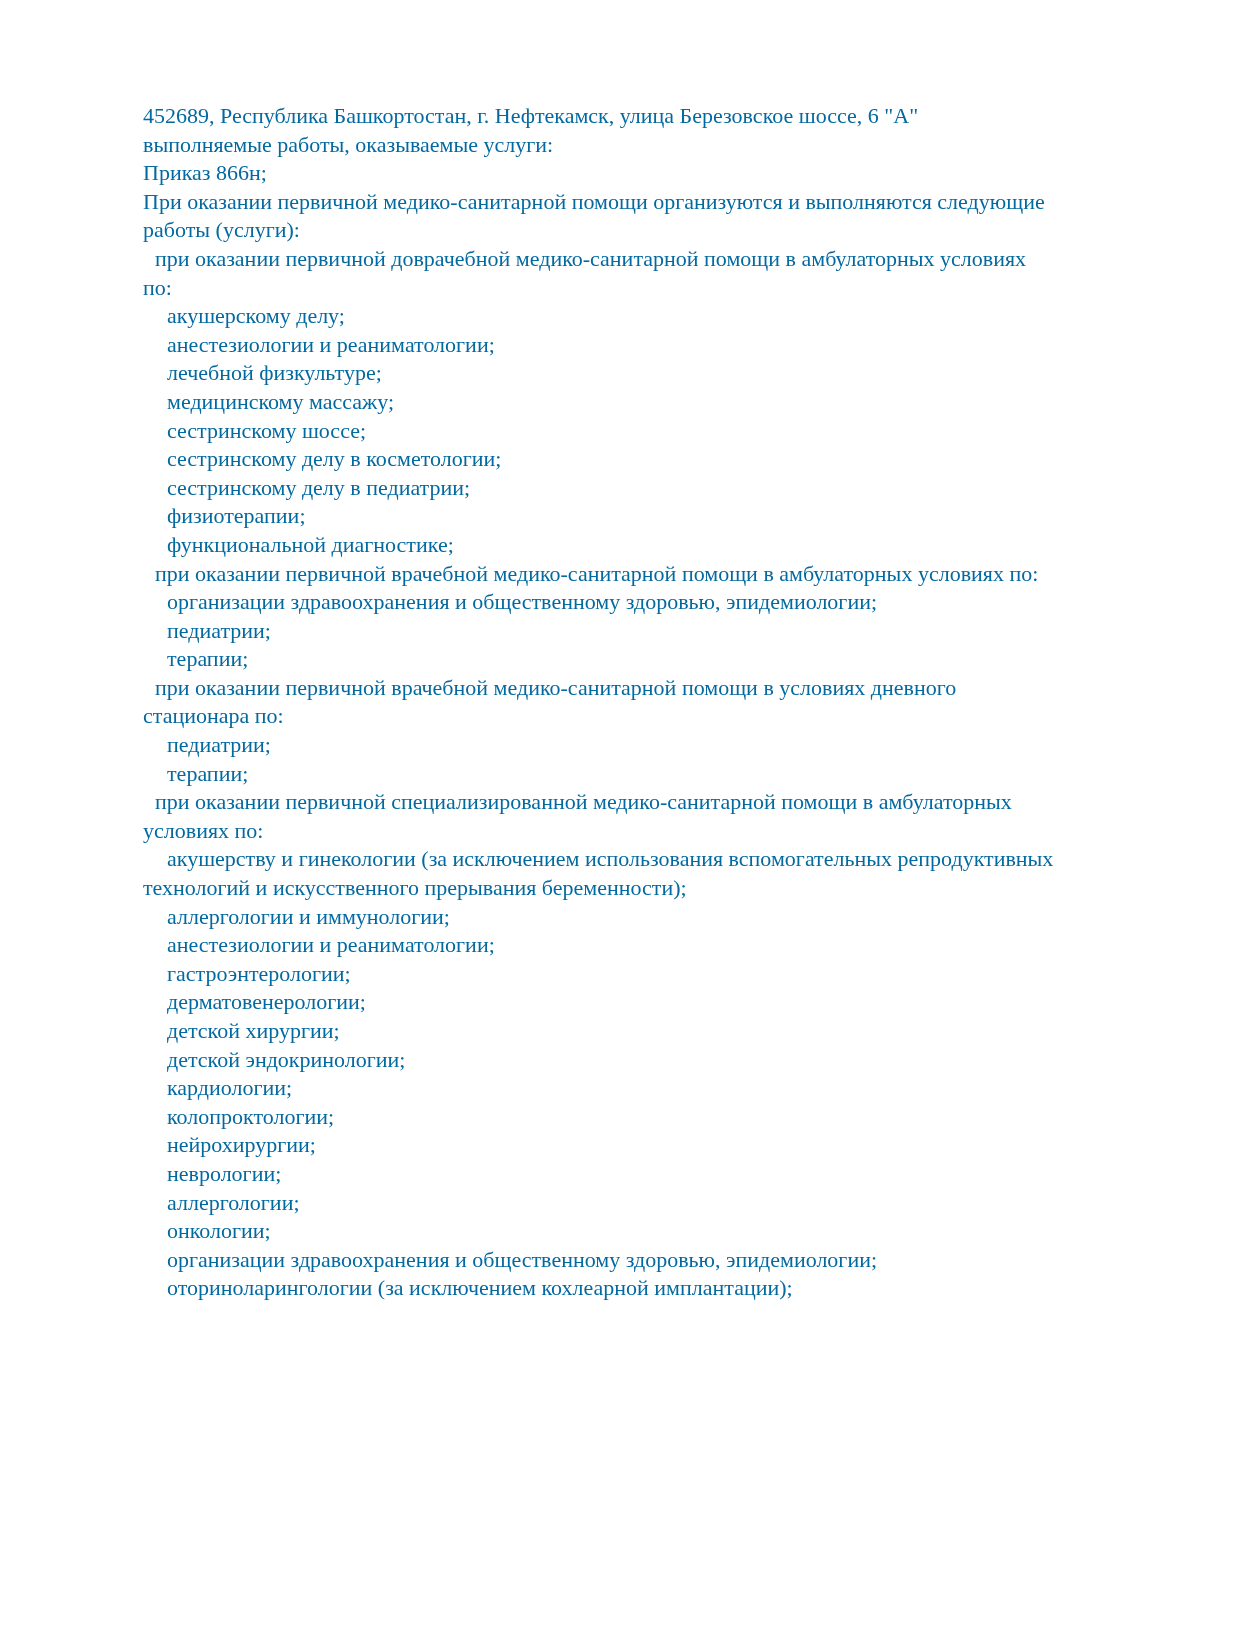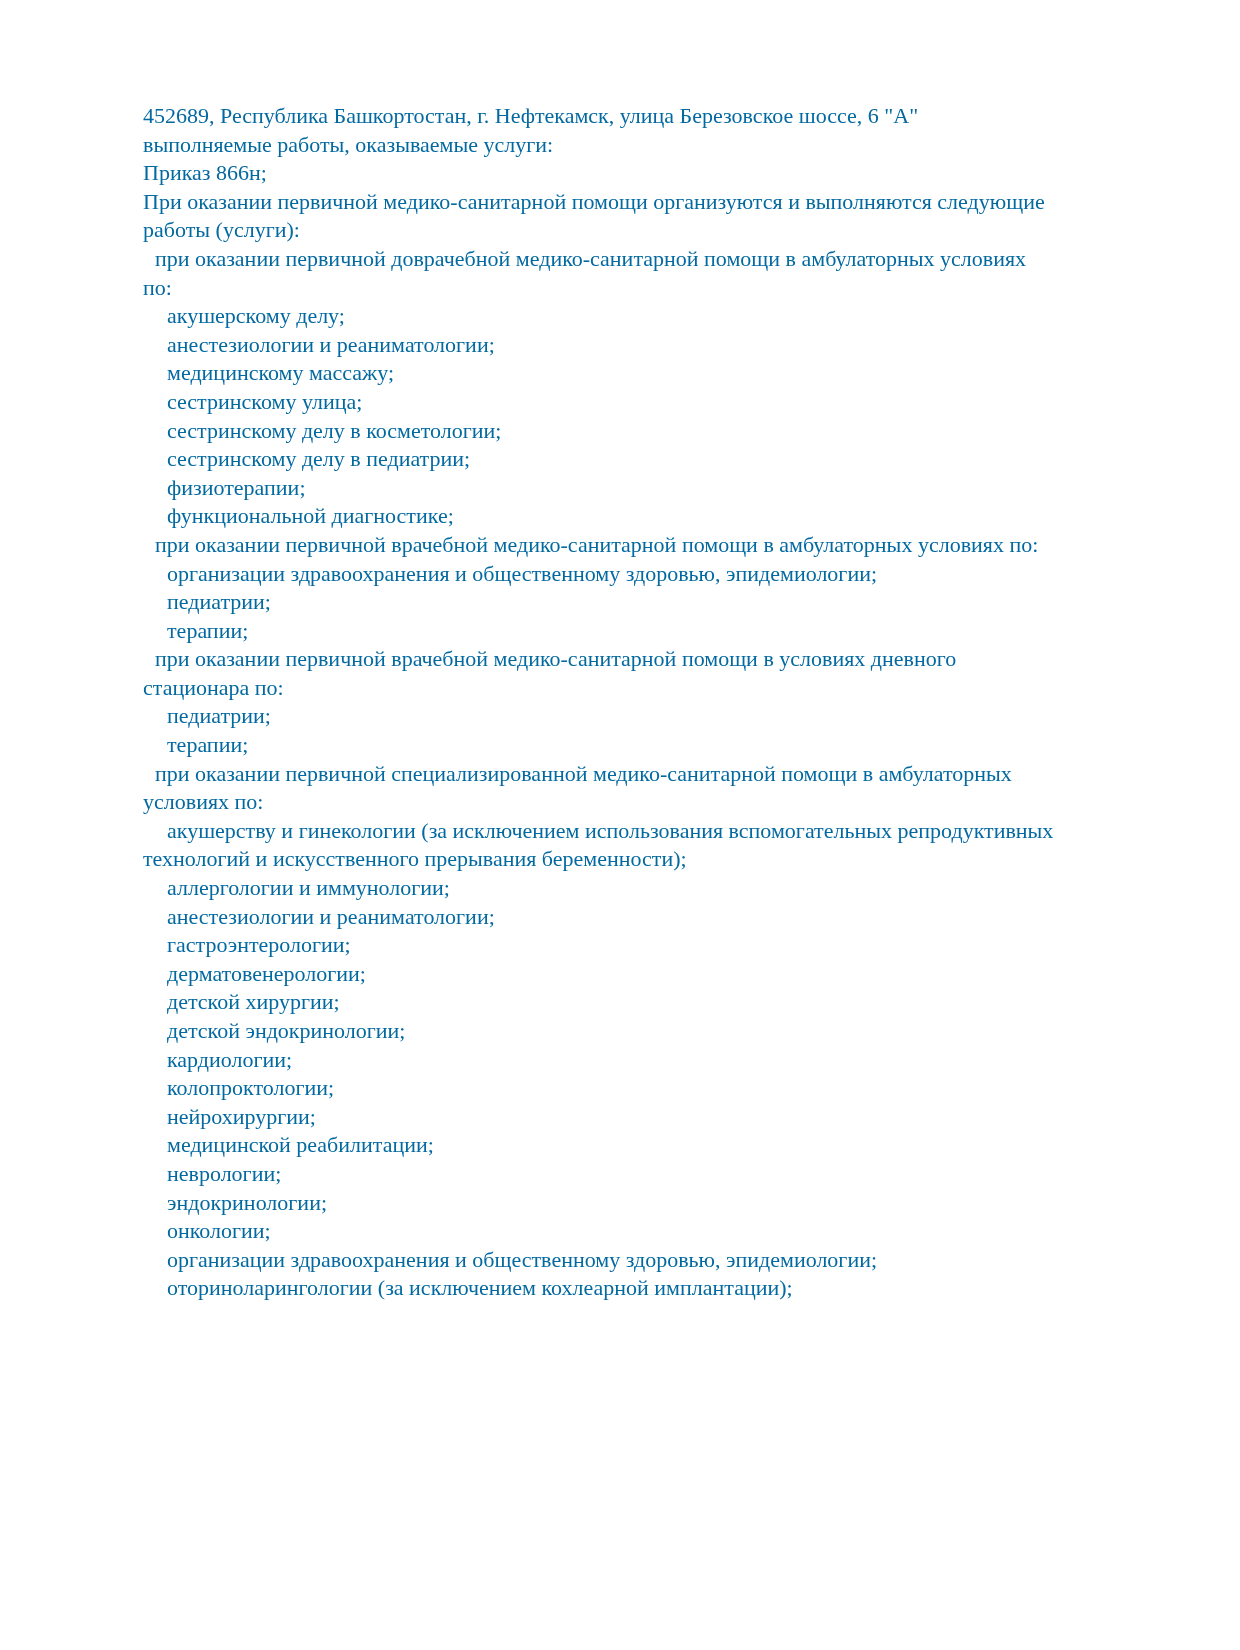--- a/index.html
+++ b/index.html
@@ -25,22 +25,23 @@
   <span class="line">452689, Республика Башкортостан, г. Нефтекамск, улица Березовское шоссе, 6 "А"</span>
   <span class="line">выполняемые работы, оказываемые услуги:</span>
   <span class="line">Приказ 866н;</span>
   <span class="line">При оказании первичной медико-санитарной помощи организуются и выполняются следующие</span>
   <span class="line">работы (услуги):</span>
 
   <span class="line i1">при оказании первичной доврачебной медико-санитарной помощи в амбулаторных условиях</span>
   <span class="line">по:</span>
   <span class="line i2">акушерскому делу;</span>
   <span class="line i2">анестезиологии и реаниматологии;</span>
+  <span class="line i2">лечебной физкультуре;</span>
   <span class="line i2">медицинскому массажу;</span>
-  <span class="line i2">сестринскому улица;</span>
+  <span class="line i2">сестринскому шоссе;</span>
   <span class="line i2">сестринскому делу в косметологии;</span>
   <span class="line i2">сестринскому делу в педиатрии;</span>
   <span class="line i2">физиотерапии;</span>
   <span class="line i2">функциональной диагностике;</span>
 
   <span class="line i1">при оказании первичной врачебной медико-санитарной помощи в амбулаторных условиях по:</span>
   <span class="line i2">организации здравоохранения и общественному здоровью, эпидемиологии;</span>
   <span class="line i2">педиатрии;</span>
   <span class="line i2">терапии;</span>
 
@@ -55,19 +56,18 @@
   <span class="line">технологий и искусственного прерывания беременности);</span>
   <span class="line i2">аллергологии и иммунологии;</span>
   <span class="line i2">анестезиологии и реаниматологии;</span>
   <span class="line i2">гастроэнтерологии;</span>
   <span class="line i2">дерматовенерологии;</span>
   <span class="line i2">детской хирургии;</span>
   <span class="line i2">детской эндокринологии;</span>
   <span class="line i2">кардиологии;</span>
   <span class="line i2">колопроктологии;</span>
   <span class="line i2">нейрохирургии;</span>
-  <span class="line i2">медицинской реабилитации;</span>
   <span class="line i2">неврологии;</span>
-  <span class="line i2">эндокринологии;</span>
+  <span class="line i2">аллергологии;</span>
   <span class="line i2">онкологии;</span>
   <span class="line i2">организации здравоохранения и общественному здоровью, эпидемиологии;</span>
   <span class="line i2">оториноларингологии (за исключением кохлеарной имплантации);</span>
 </div>
 
 </body></html>

